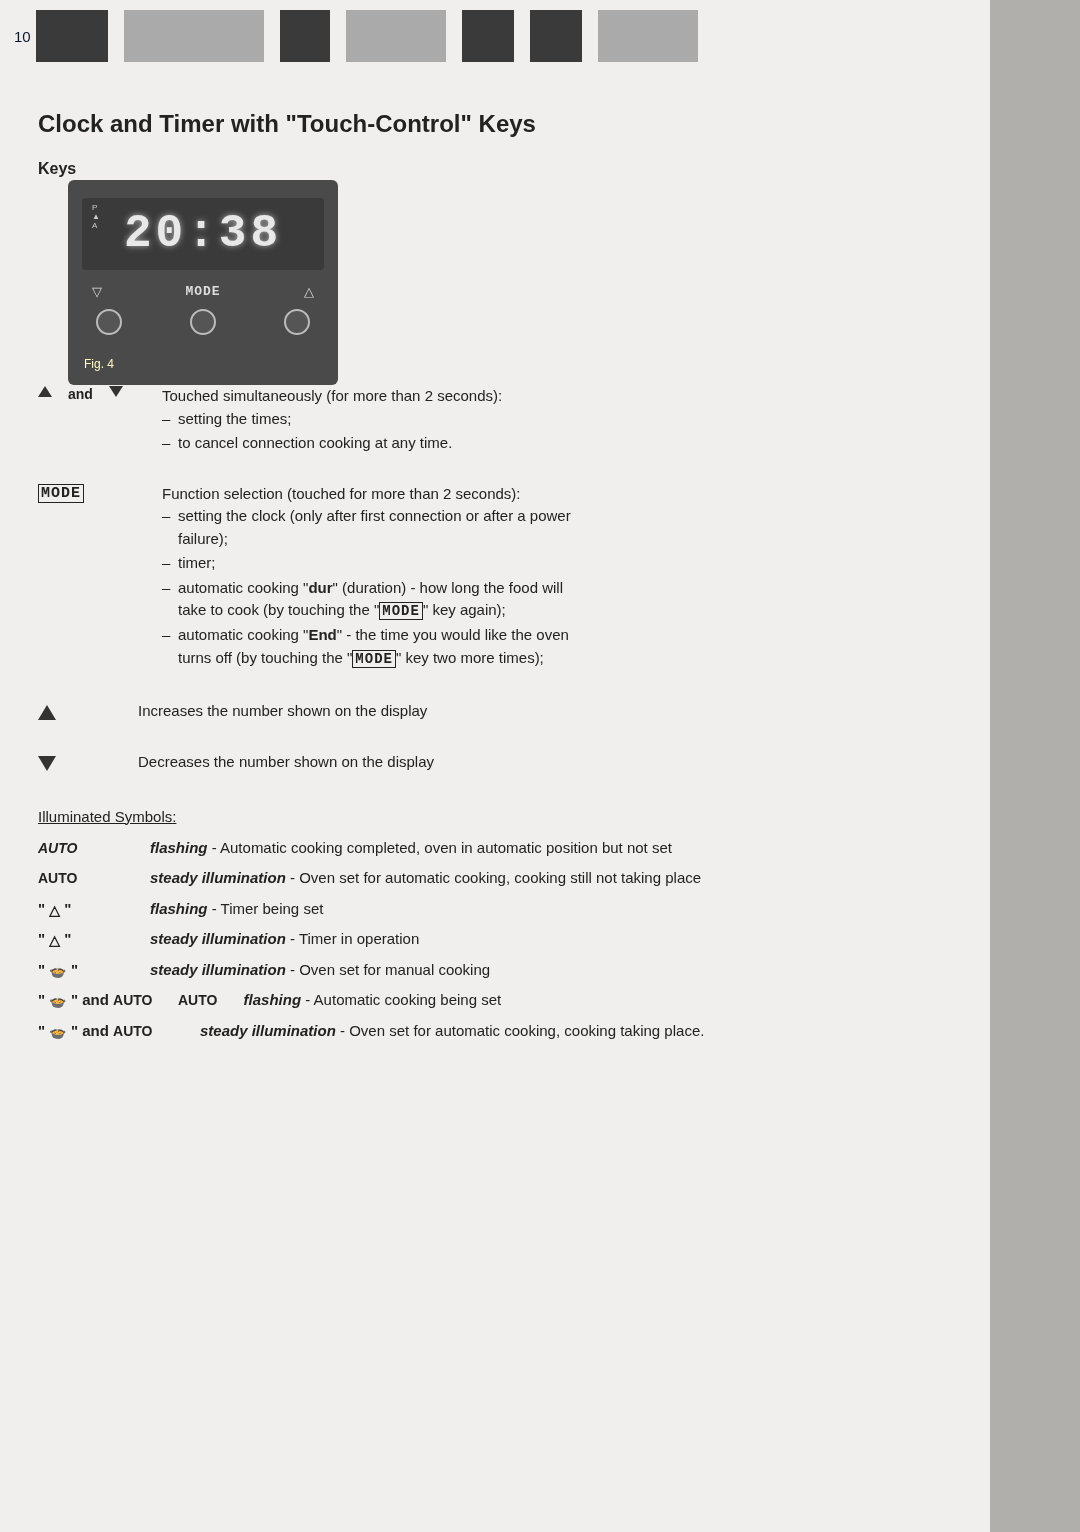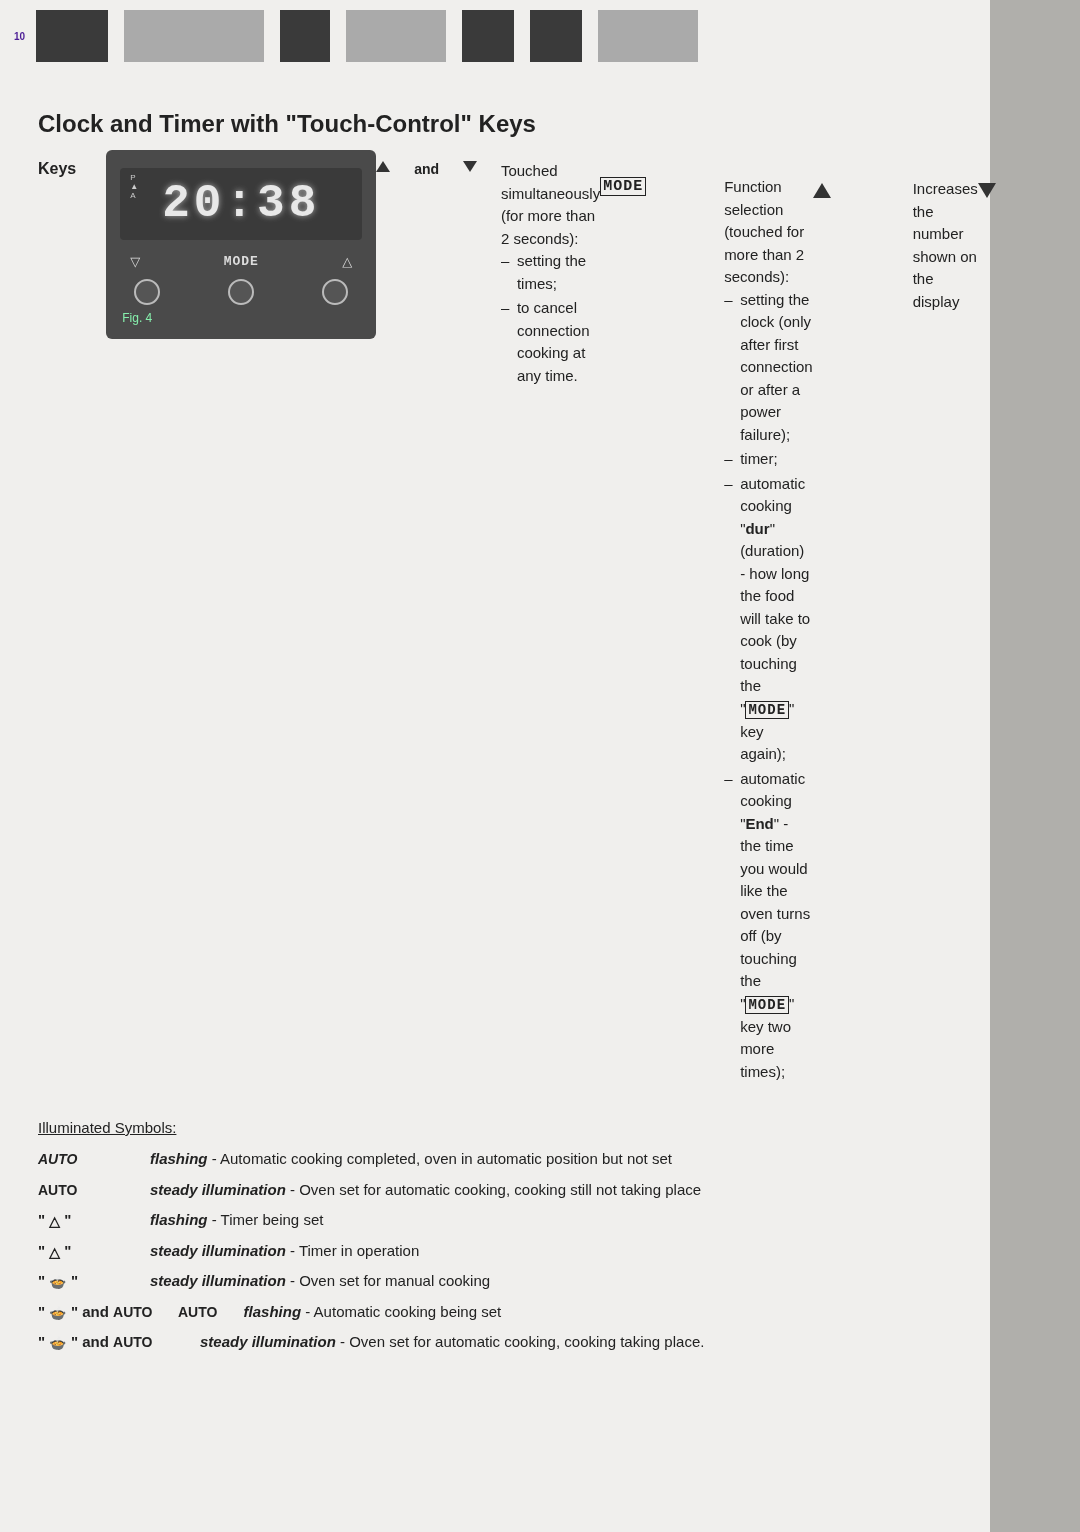--- a/index.html
+++ b/index.html
@@ -10,23 +10,23 @@
       font-family: Arial, Helvetica, sans-serif;
       font-size: 15px;
       color: #222;
       position: relative;
     }
     .page-num {
       position: absolute;
       left: 14px;
       top: 50%;
       transform: translateY(-50%);
-      font-size: 10px;
-      color: #4c1d95;
-      font-weight: bold;
+      font-size: 15px;
+      color: #0f172a;
+      font-weight: normal;
       z-index: 10;
     }
 
     
     .right-bar {
       position: absolute;
       right: 0;
       top: 0;
       width: 90px;
       height: 1532px;
@@ -50,21 +50,21 @@
     }
 
     .section-label {
       font-weight: bold;
       font-size: 16px;
       margin-bottom: 12px;
     }
 
     .keys-section {
       display: flex;
-      flex-direction: row;
+      flex-direction: column;
       gap: 0;
     }
 
     .key-row {
       display: flex;
       flex-direction: row;
       margin-bottom: 10px;
       align-items: flex-start;
     }
 
@@ -178,22 +178,22 @@
     }
 
     .disp-row-circles {
       display: flex;
       justify-content: space-between;
       padding: 0 14px;
     }
 
     .fig-label {
       font-size: 12px;
-      color: #86efac;
-      margin-top: 6px;
+      color: #fef9c3;
+      margin-top: 22px;
       padding-left: 2px;
     }
 
     
     .single-key-row {
       display: flex;
       align-items: flex-start;
       margin-bottom: 10px;
     }
     .single-key-sym {
@@ -399,21 +399,21 @@
           <div class="disp-btn-circle active"></div>
           <div class="disp-btn-circle active"></div>
         </div>
         <div class="fig-label">Fig. 4</div>
       </div>
     </div>
 
     <div class="key-row">
       <div class="key-symbol">
         <span class="triangle-up-sm"></span>
-        <span style="font-size:14px;margin:0 20px;vertical-align:middle;">&nbsp;and&nbsp;</span>
+        <span style="font-size:14px;margin:0 12px;vertical-align:middle;">&nbsp;and&nbsp;</span>
         <span class="triangle-down-sm"></span>
       </div>
       <div class="key-desc">
         <span>Touched simultaneously (for more than 2 seconds):</span>
         <ul>
           <li>setting the times;</li>
           <li>to cancel connection cooking at any time.</li>
         </ul>
       </div>
     </div>
@@ -437,20 +437,21 @@
       <div class="single-key-sym">
         <span class="triangle-up"></span>
       </div>
       <div class="single-key-desc">Increases the number shown on the display</div>
     </div>
 
     <div class="single-key-row" style="margin-top:18px;">
       <div class="single-key-sym">
         <span class="triangle-down"></span>
       </div>
+      <div class="single-key-desc">Decreases the number shown on the display</div>
     </div>
 
   </div>
 
   <div class="illuminated-section">
     <div class="illu-title">Illuminated Symbols:</div>
 
     <div class="illu-row">
       <div class="illu-sym"><span class="auto-badge" style="font-style:italic;">AUTO</span></div>
       <div class="illu-desc"><em>flashing</em> - Automatic cooking completed, oven in automatic position but not set</div>

